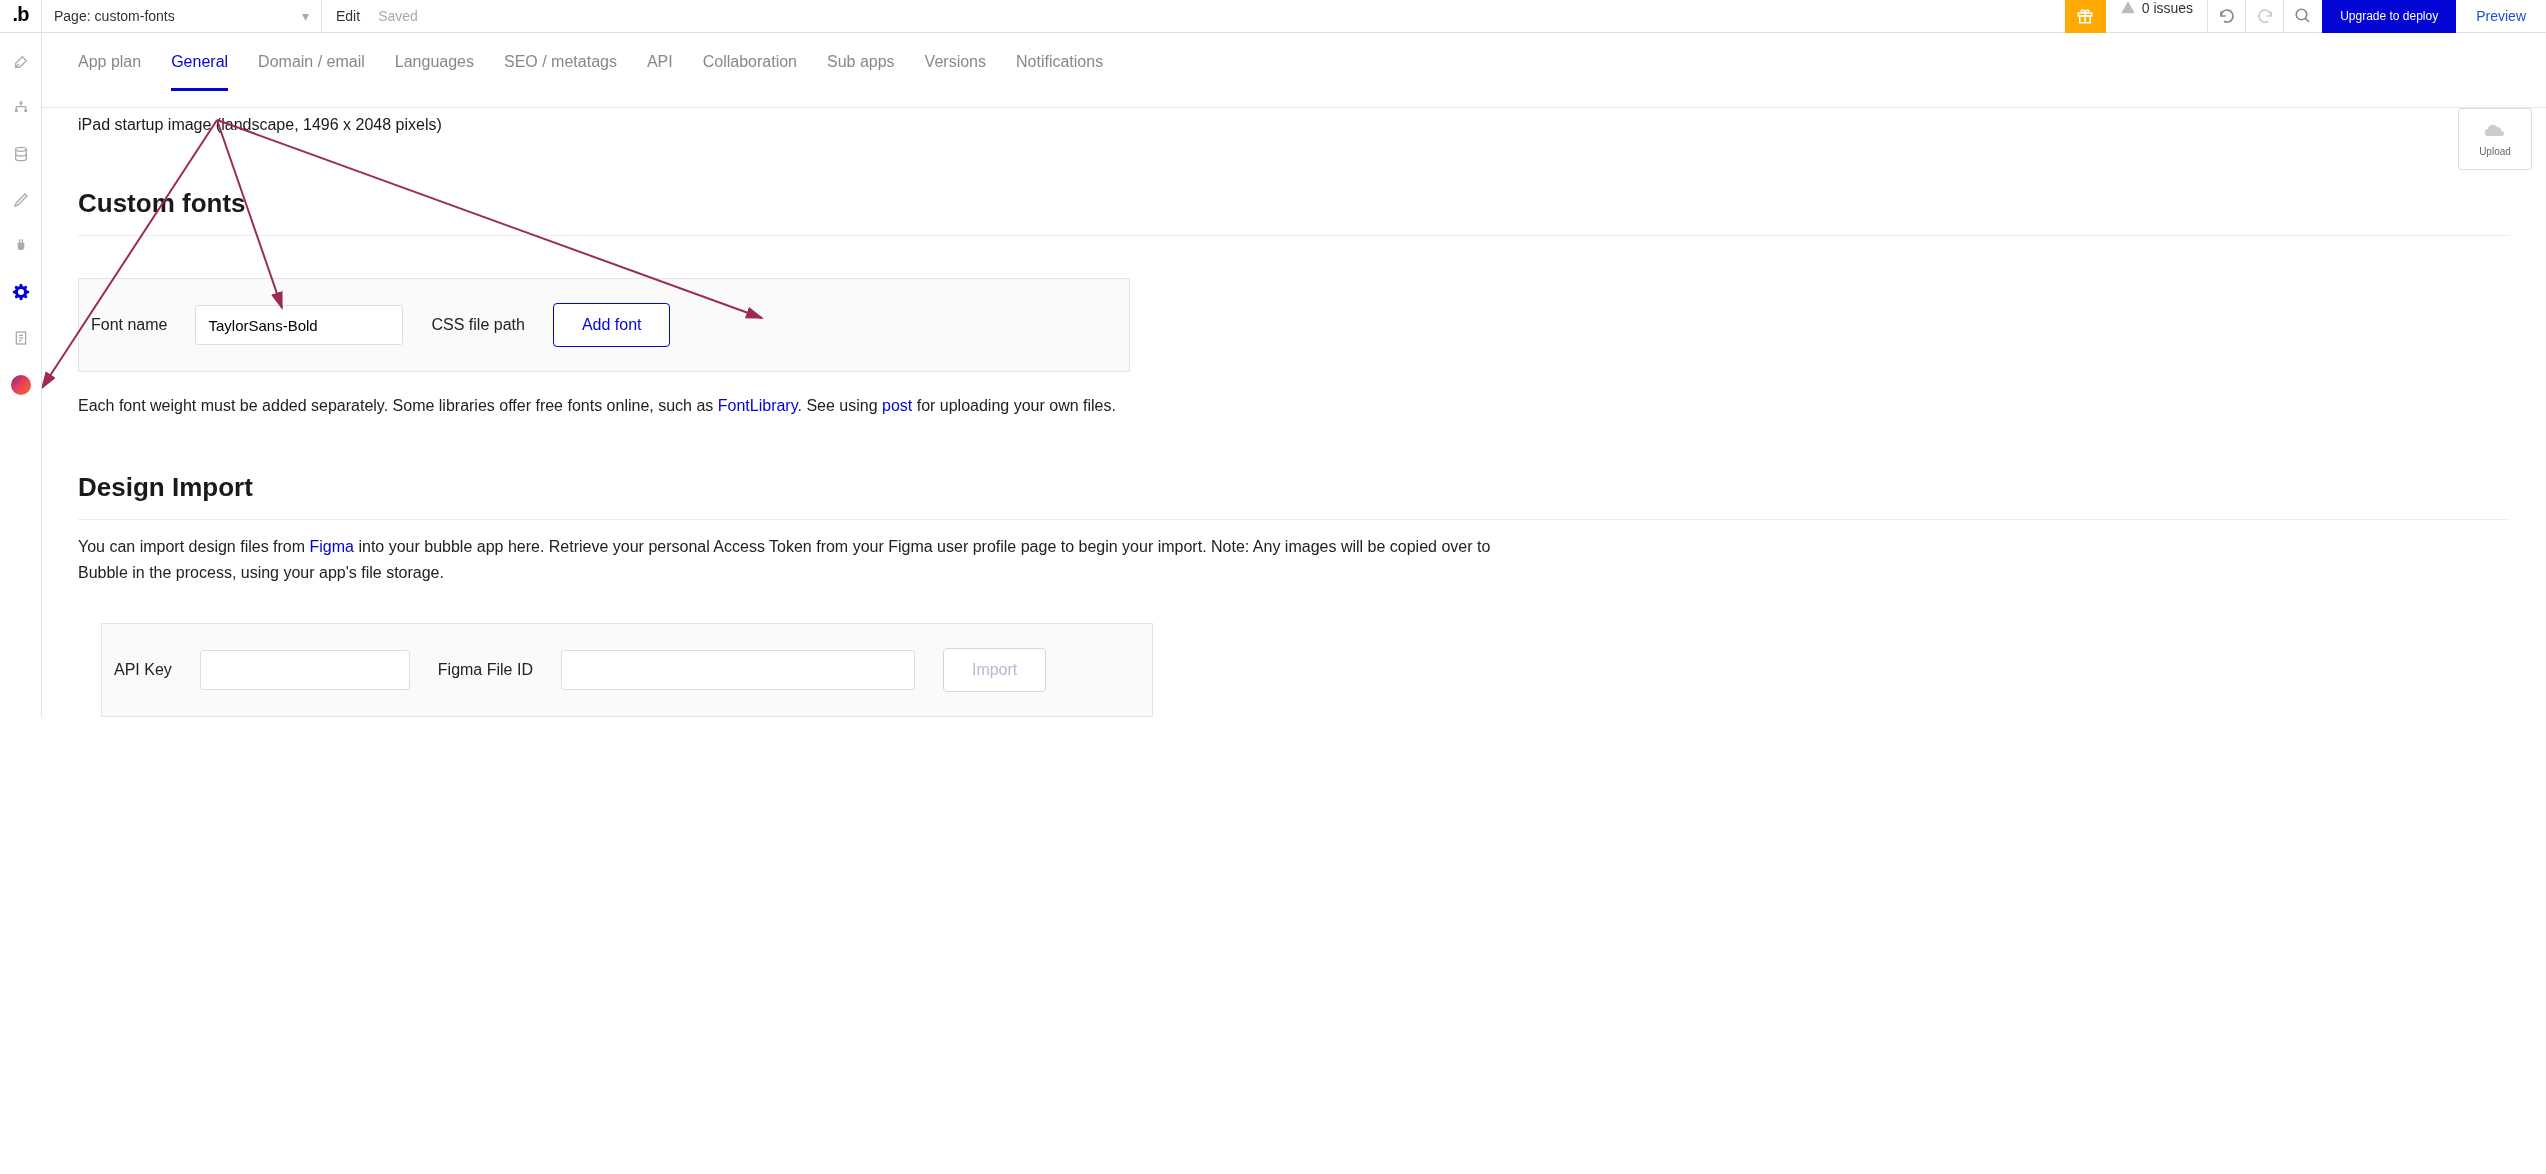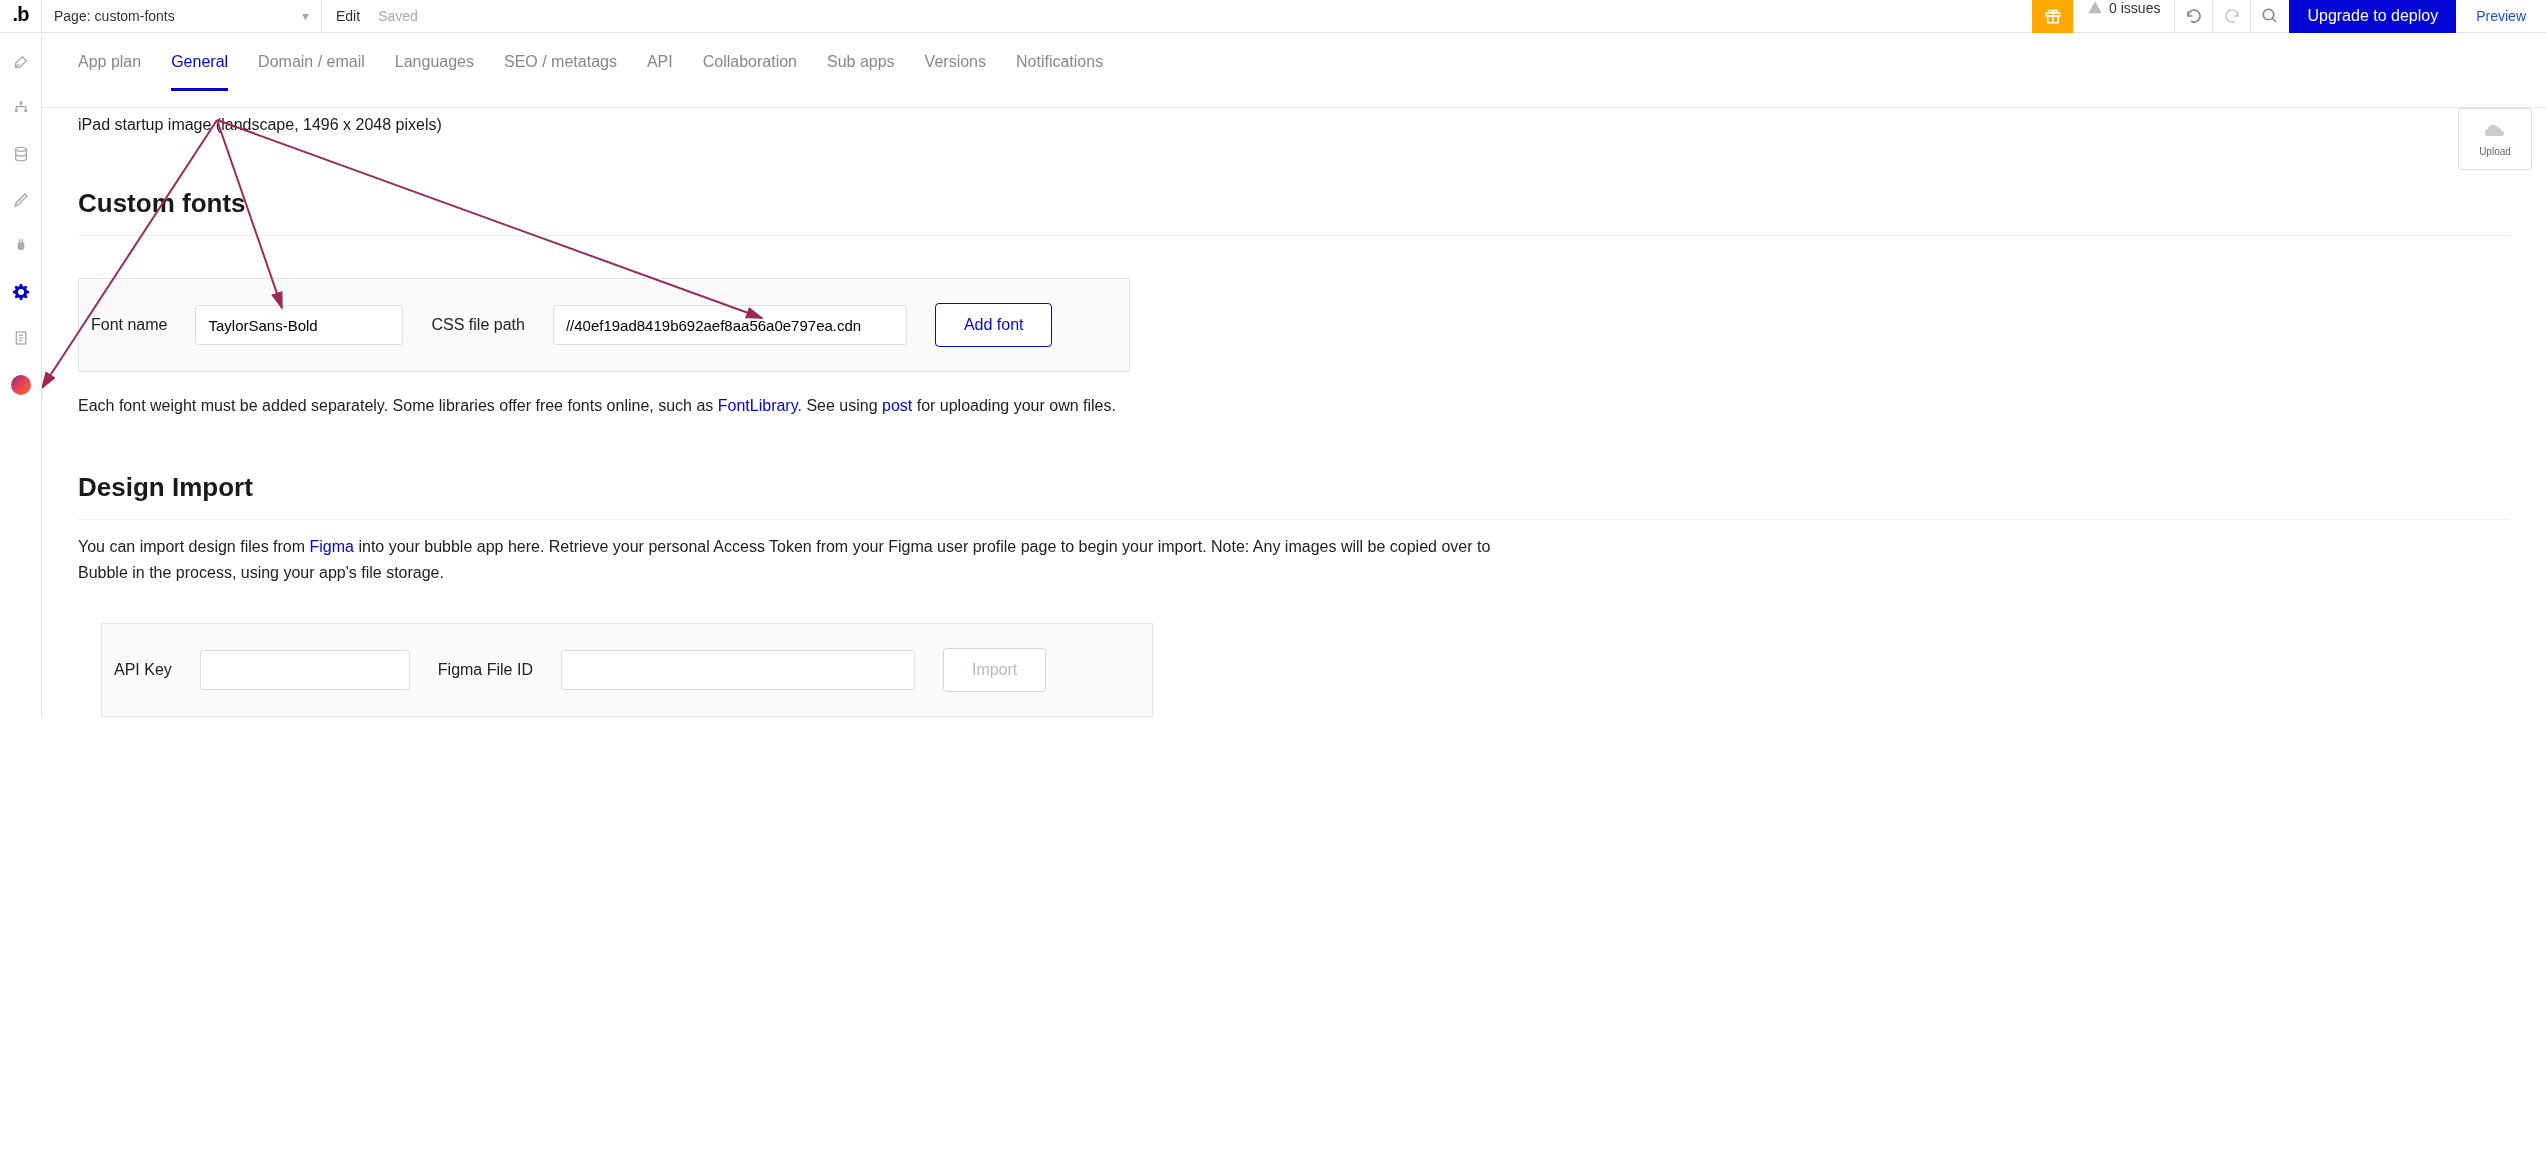--- a/index.html
+++ b/index.html
@@ -11,21 +11,21 @@
 .page-select { display: flex; align-items: center; padding: 0 12px; width: 280px; border-right: 1px solid #e0e0e0; height: 100%; gap: 4px; color: #333; font-size: 14px; cursor: pointer; }
 .page-select .caret { margin-left: auto; color: #aaa; }
 .edit-cell { padding: 0 14px; font-size: 14px; color: #333; }
 .saved-cell { padding: 0 4px; font-size: 14px; color: #aaa; }
 .spacer { flex: 1; }
 .gift { width: 41px; height: 33px; background: #ffa800; display: flex; align-items: center; justify-content: center; }
 .issues { display: flex; gap: 6px; padding: 0 14px; height: 100%; border-right: 1px solid #e0e0e0; font-size: 14px; color: #333; }
 .warn-icon { color: #aaa; }
 .tool-btn { width: 38px; height: 33px; display: flex; align-items: center; justify-content: center; border-right: 1px solid #e0e0e0; color: #888; }
 .tool-btn.noborder { border-right: none; }
-.upgrade { background: #0205D3; color: #fff; padding: 8px 18px; height: 33px; display: flex; align-items: center; font-size: 16px; }
+.upgrade { background: #0205D3; color: #fff; padding: 8px 18px; height: 33px; display: flex; align-items: center; font-size: 12px; }
 .preview { color: #1d4ed8; padding: 0 20px; font-size: 14px; height: 33px; display: flex; align-items: center; }
 
 .main-wrap { display: flex; }
 .sidebar { width: 42px; border-right: 1px solid #e0e0e0; display: flex; flex-direction: column; align-items: center; padding-top: 20px; gap: 28px; }
 .side-icon { width: 18px; height: 18px; display: flex; align-items: center; justify-content: center; color: #aaa; }
 .side-icon.active { color: #0205D3; }
 .avatar { width: 20px; height: 20px; border-radius: 50%; background: linear-gradient(135deg,#8a2387,#e94057,#f27121); }
 
 .content { flex: 1; position: relative; }
 .tabs { display: flex; gap: 30px; padding: 20px 0 28px 36px; border-bottom: 1px solid #e8e8e8; }
@@ -191,21 +191,20 @@
         </span>
         <span>Upload</span>
       </div>
 
       <h2>Custom fonts</h2>
 
       <div class="panel">
         <label>Font name</label>
         <input type="text" class="input-font" value="TaylorSans-Bold" style="">
         <label>CSS file path</label>
-        <input type="text" class="input-css" value="//40ef19ad8419b692aef8aa56a0e797ea.cdn" style="">
         <button class="btn-outline">Add font</button>
       </div>
 
       <p class="desc">
         <span>Each font weight must be added separately. Some libraries offer free fonts online, such as </span><a href="#" class="link">FontLibrary</a><span>. See using </span><a href="#" class="link">post</a><span> for uploading your own files.</span>
       </p>
 
       <h2>Design Import</h2>
       <p class="import-desc">
         <span>You can import design files from </span><a href="#" class="link">Figma</a><span> into your bubble app here. Retrieve your personal Access Token from your Figma user profile page to begin your import. Note: Any images will be copied over to Bubble in the process, using your app's file storage.</span>

